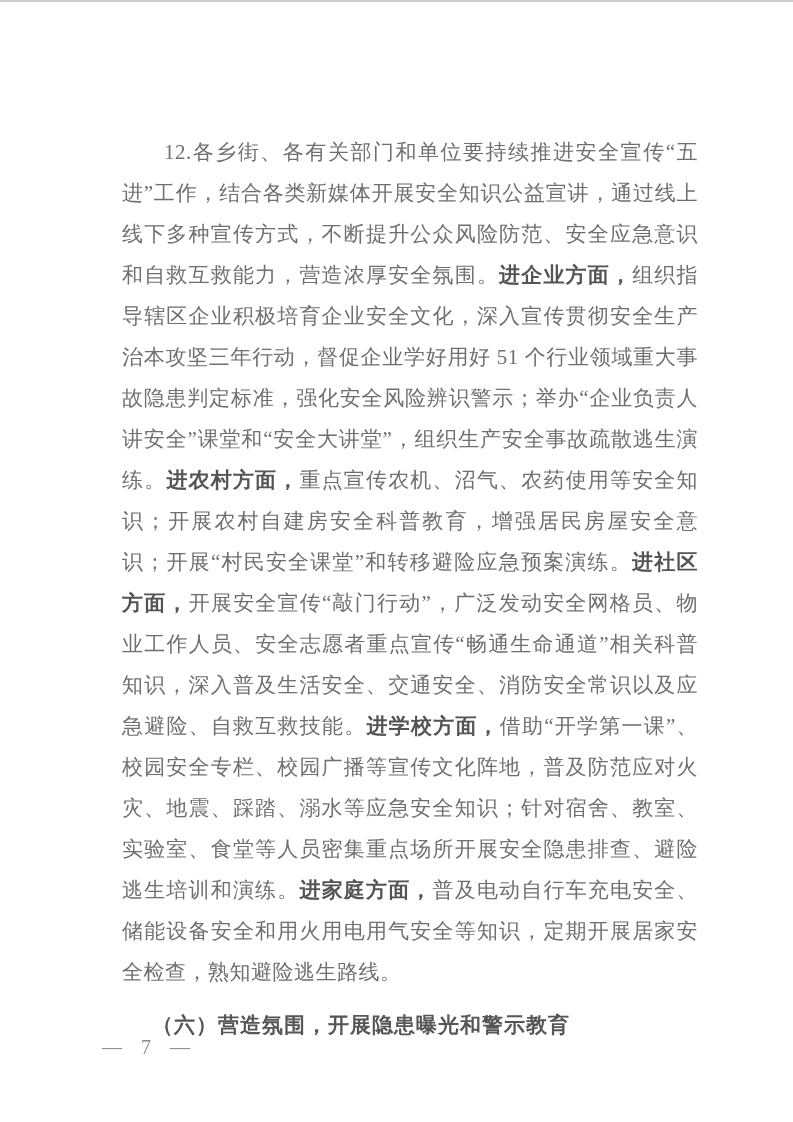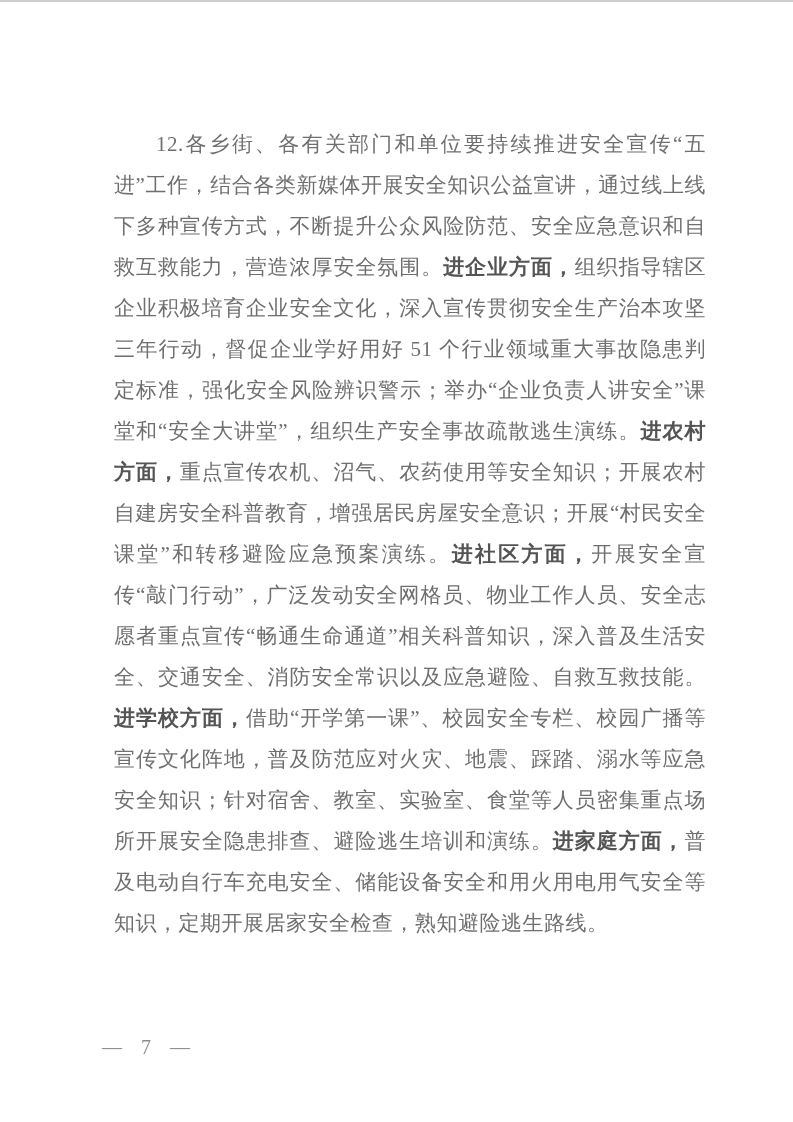--- a/index.html
+++ b/index.html
@@ -22,21 +22,21 @@
     height: 2px;
     background: #cfcfcf;
   }
   .content {
     position: absolute;
     left: 110px;
     top: 120px;
     width: 600px;
   }
   .body-paragraph {
-    margin: 4px;
+    margin: 12px;
     font-size: 21px;
     line-height: 41px;
     color: #6f6f6f;
     text-align: justify;
     text-indent: 2em;
     letter-spacing: 0.5px;
   }
   .body-paragraph .run {
     font-weight: normal;
   }
@@ -63,15 +63,16 @@
     font-family: "Liberation Serif", "DejaVu Serif", serif;
   }
 </style>
 </head>
 <body>
 
 <div class="scan-edge-top"></div>
 
 <div class="content">
   <p class="body-paragraph"><span class="run">12.各乡街、各有关部门和单位要持续推进安全宣传“五进”工作，结合各类新媒体开展安全知识公益宣讲，通过线上线下多种宣传方式，不断提升公众风险防范、安全应急意识和自救互救能力，营造浓厚安全氛围。</span><span class="run bold">进企业方面，</span><span class="run">组织指导辖区企业积极培育企业安全文化，深入宣传贯彻安全生产治本攻坚三年行动，督促企业学好用好 51 个行业领域重大事故隐患判定标准，强化安全风险辨识警示；举办“企业负责人讲安全”课堂和“安全大讲堂”，组织生产安全事故疏散逃生演练。</span><span class="run bold">进农村方面，</span><span class="run">重点宣传农机、沼气、农药使用等安全知识；开展农村自建房安全科普教育，增强居民房屋安全意识；开展“村民安全课堂”和转移避险应急预案演练。</span><span class="run bold">进社区方面，</span><span class="run">开展安全宣传“敲门行动”，广泛发动安全网格员、物业工作人员、安全志愿者重点宣传“畅通生命通道”相关科普知识，深入普及生活安全、交通安全、消防安全常识以及应急避险、自救互救技能。</span><span class="run bold">进学校方面，</span><span class="run">借助“开学第一课”、校园安全专栏、校园广播等宣传文化阵地，普及防范应对火灾、地震、踩踏、溺水等应急安全知识；针对宿舍、教室、实验室、食堂等人员密集重点场所开展安全隐患排查、避险逃生培训和演练。</span><span class="run bold">进家庭方面，</span><span class="run">普及电动自行车充电安全、储能设备安全和用火用电用气安全等知识，定期开展居家安全检查，熟知避险逃生路线。</span></p>
+  <h2 class="section-heading">（六）营造氛围，开展隐患曝光和警示教育</h2>
 </div>
 
 <div class="page-footer">— 7 —</div>
 
 </body></html>

